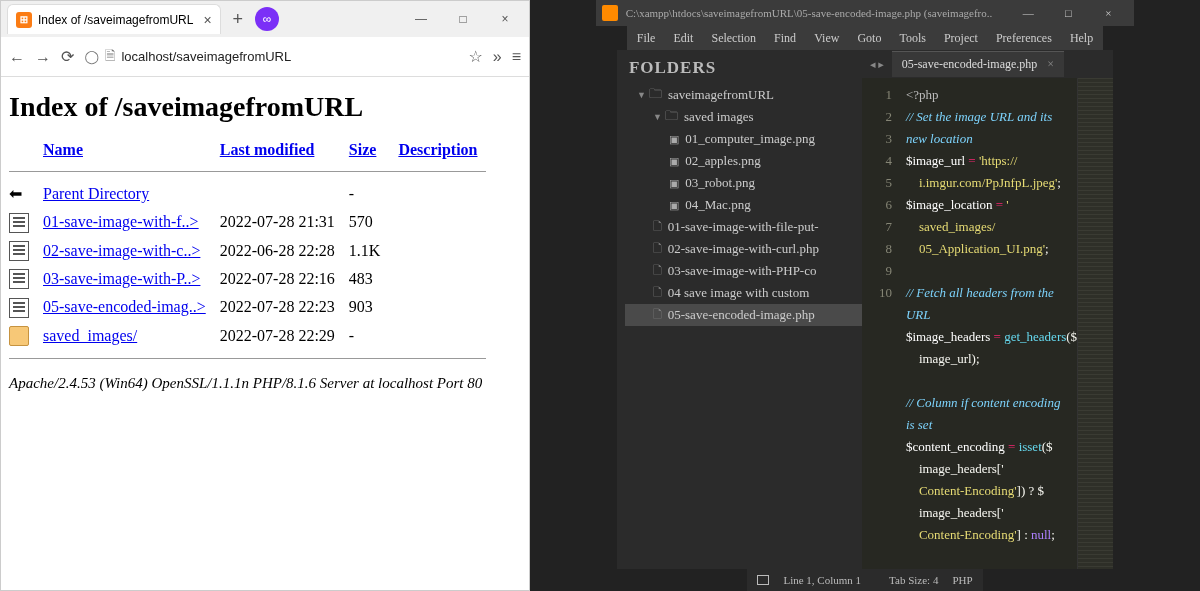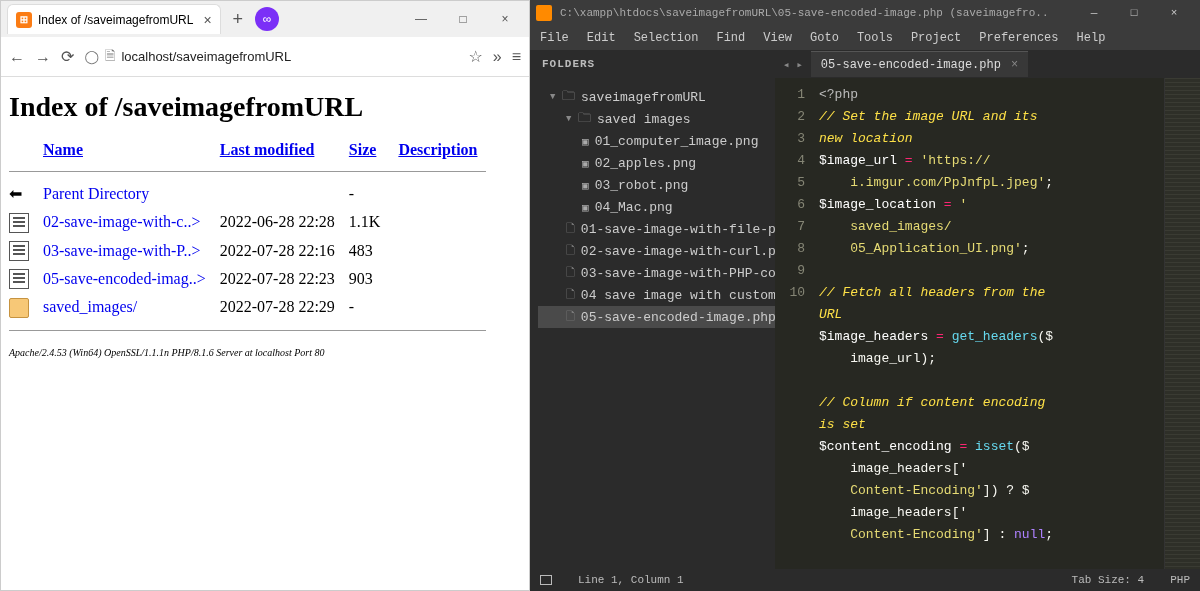--- a/index.html
+++ b/index.html
@@ -17,56 +17,56 @@
 .tbtn { color:#555; font-size:16px; }
 .urlbar { flex:1; display:flex; align-items:center; gap:6px; font-size:13px; color:#222; white-space:nowrap; overflow:hidden; }
 .shield, .doc { color:#777; font-size:13px; }
 .content { flex:1; overflow:auto; padding:8px 8px 8px 8px; font-family: "Times New Roman", serif; }
 .content h1 { font-size:28px; font-weight:bold; margin:6px 0 18px 0; }
 table { border-collapse:collapse; font-size:16px; }
 th { text-align:left; padding:0 22px 4px 0; }
 th a { color:#0000ee; text-decoration:underline; }
 hr { border:none; border-top:1px solid #999; margin:4px 0; }
 td { padding:4px 14px 4px 0; vertical-align:middle; white-space:nowrap; }
-td a { color:#0000ee; }
+td a { color:#0000ee; text-decoration:underline; }
 .ficon { width:20px; height:20px; display:inline-block; vertical-align:middle; }
 .back-icon { color:#000; font-size:16px; }
 .txt-icon { border:1px solid #555; background:#fff; position:relative; }
 .txt-icon::after { content:''; position:absolute; left:3px; right:3px; top:3px; height:2px; background:#555; box-shadow:0 4px 0 #555, 0 8px 0 #555; }
 .fold-icon { background:#f7c877; border:1px solid #c69340; border-radius:2px; }
-.footer { font-style:italic; font-size:10px; margin:8px 0 0 0; }
-
-.editor { flex:1; height:591px; background:#222; display:flex; flex-direction:column; color:#ccc; font-family: Liberation Mono, monospace; font-size:12px; }
+.footer { font-style:italic; font-size:15px; margin:8px 0 0 0; }
+
+.editor { flex:1; height:591px; background:#222; display:flex; flex-direction:column; color:#ccc; font-family: Liberation Serif, serif; font-size:12px;align-items:center; }
 .titlebar { height:26px; background:#3b3b3b; display:flex; align-items:center; padding:0 6px; gap:8px; font-size:11px; color:#aaa; }
 .st-icon { width:16px; height:16px; background:#ff8a00; border-radius:2px; }
 .titlebar .spacer{flex:1}
 .winbtns2 { display:flex; }
 .winbtns2 span { width:40px; text-align:center; color:#ccc; }
 .menubar { height:24px; background:#3b3b3b; display:flex; align-items:center; padding:0 10px; gap:18px; font-size:12px; color:#ccc; }
 .main { flex:1; display:flex; overflow:hidden; }
 .sidebar { width:245px; background:#2b2b2b; padding:6px 0 0 8px; overflow:hidden; }
-.fhdr { font-size:11px; font-weight:bold; color:#bbb; letter-spacing:1px; margin:2px 0 16px 4px; }
+.fhdr { font-size:17px; font-weight:bold; color:#bbb; letter-spacing:1px; margin:2px 0 6px 4px; }
 .tree-row { display:flex; align-items:center; height:22px; font-size:13px; color:#ccc; white-space:nowrap; overflow:hidden; }
 .tree-row.sel { background:#4a4a4a; }
 .tw { display:inline-block; width:10px; color:#888; font-size:9px; margin-right:2px; }
 .fold { color:#888; margin-right:6px; }
 .pfile { color:#888; margin-right:6px; font-size:11px; }
 .pimg { color:#aaa; margin-right:6px; font-size:11px; }
 .ind1 { padding-left:12px; } .ind2 { padding-left:28px; } .ind3 { padding-left:44px; }
 .codearea { flex:1; display:flex; flex-direction:column; background:#272822; position:relative; }
 .tabsrow { height:28px; display:flex; align-items:center; background:#2b2b2b; }
 .arrows { padding:0 8px; color:#888; font-size:11px; }
 .codetab { background:#383838; height:26px; display:flex; align-items:center; padding:0 10px; gap:10px; font-size:12px; color:#ddd; border-top:1px solid #555;}
 .codetab .x{color:#888;}
 .code { flex:1; display:flex; overflow:hidden; font-size:13px; line-height:22px; }
 .gut { width:40px; text-align:right; padding:6px 10px 0 0; color:#858575; background:#272822; }
 .src { flex:1; padding:6px 0 0 4px; white-space:pre; color:#f8f8f2; overflow:hidden; }
-.c-tag{color:#bbb;} .c-kw{color:#f92672;} .c-com{color:#fde047;font-style:italic;} .c-var{color:#fff;} .c-str{color:#e6db74;} .c-fn{color:#66d9ef;} .c-null{color:#ae81ff;}
+.c-tag{color:#bbb;} .c-kw{color:#f92672;} .c-com{color:#7dd3fc;font-style:italic;} .c-var{color:#fff;} .c-str{color:#e6db74;} .c-fn{color:#66d9ef;} .c-null{color:#ae81ff;}
 .minimap { width:36px; background:#2e2f28; border-left:1px solid #333; background-image:repeating-linear-gradient(#3a3b33 0 1px, transparent 1px 4px); }
-.status { height:22px; background:#2b2b2b; display:flex; align-items:center; padding:0 10px; gap:26px; font-size:11px; color:#bbb; }
+.status { height:22px; background:#2b2b2b; display:flex; align-items:center; padding:0 10px; gap:14px; font-size:11px; color:#bbb; }
 .status .spacer{flex:1}
 .sq { width:12px; height:10px; border:1px solid #bbb; }
 </style>
 </head>
 <body>
 
 <div class="browser">
   <div class="tabbar">
     <div class="tab">
       <span class="xampp-icon">⊞</span>
@@ -109,20 +109,27 @@
               <hr>
             </td>
           </tr>
       <tr>
         <td><span class="ficon back-icon">⬅</span></td>
         <td><a>Parent Directory</a></td>
         <td></td>
             <td>-</td>
             <td></td>
       </tr>
+      <tr>
+            <td><span class="ficon txt-icon"></span></td>
+            <td><a>01-save-image-with-f..&gt;</a></td>
+            <td>2022-07-28 21:31</td>
+            <td>570</td>
+            <td></td>
+          </tr>
       <tr>
             <td><span class="ficon txt-icon"></span></td>
             <td><a>02-save-image-with-c..&gt;</a></td>
             <td>2022-06-28 22:28</td>
             <td>1.1K</td>
             <td></td>
           </tr>
       <tr>
             <td><span class="ficon txt-icon"></span></td>
             <td><a>03-save-image-with-P..&gt;</a></td>

